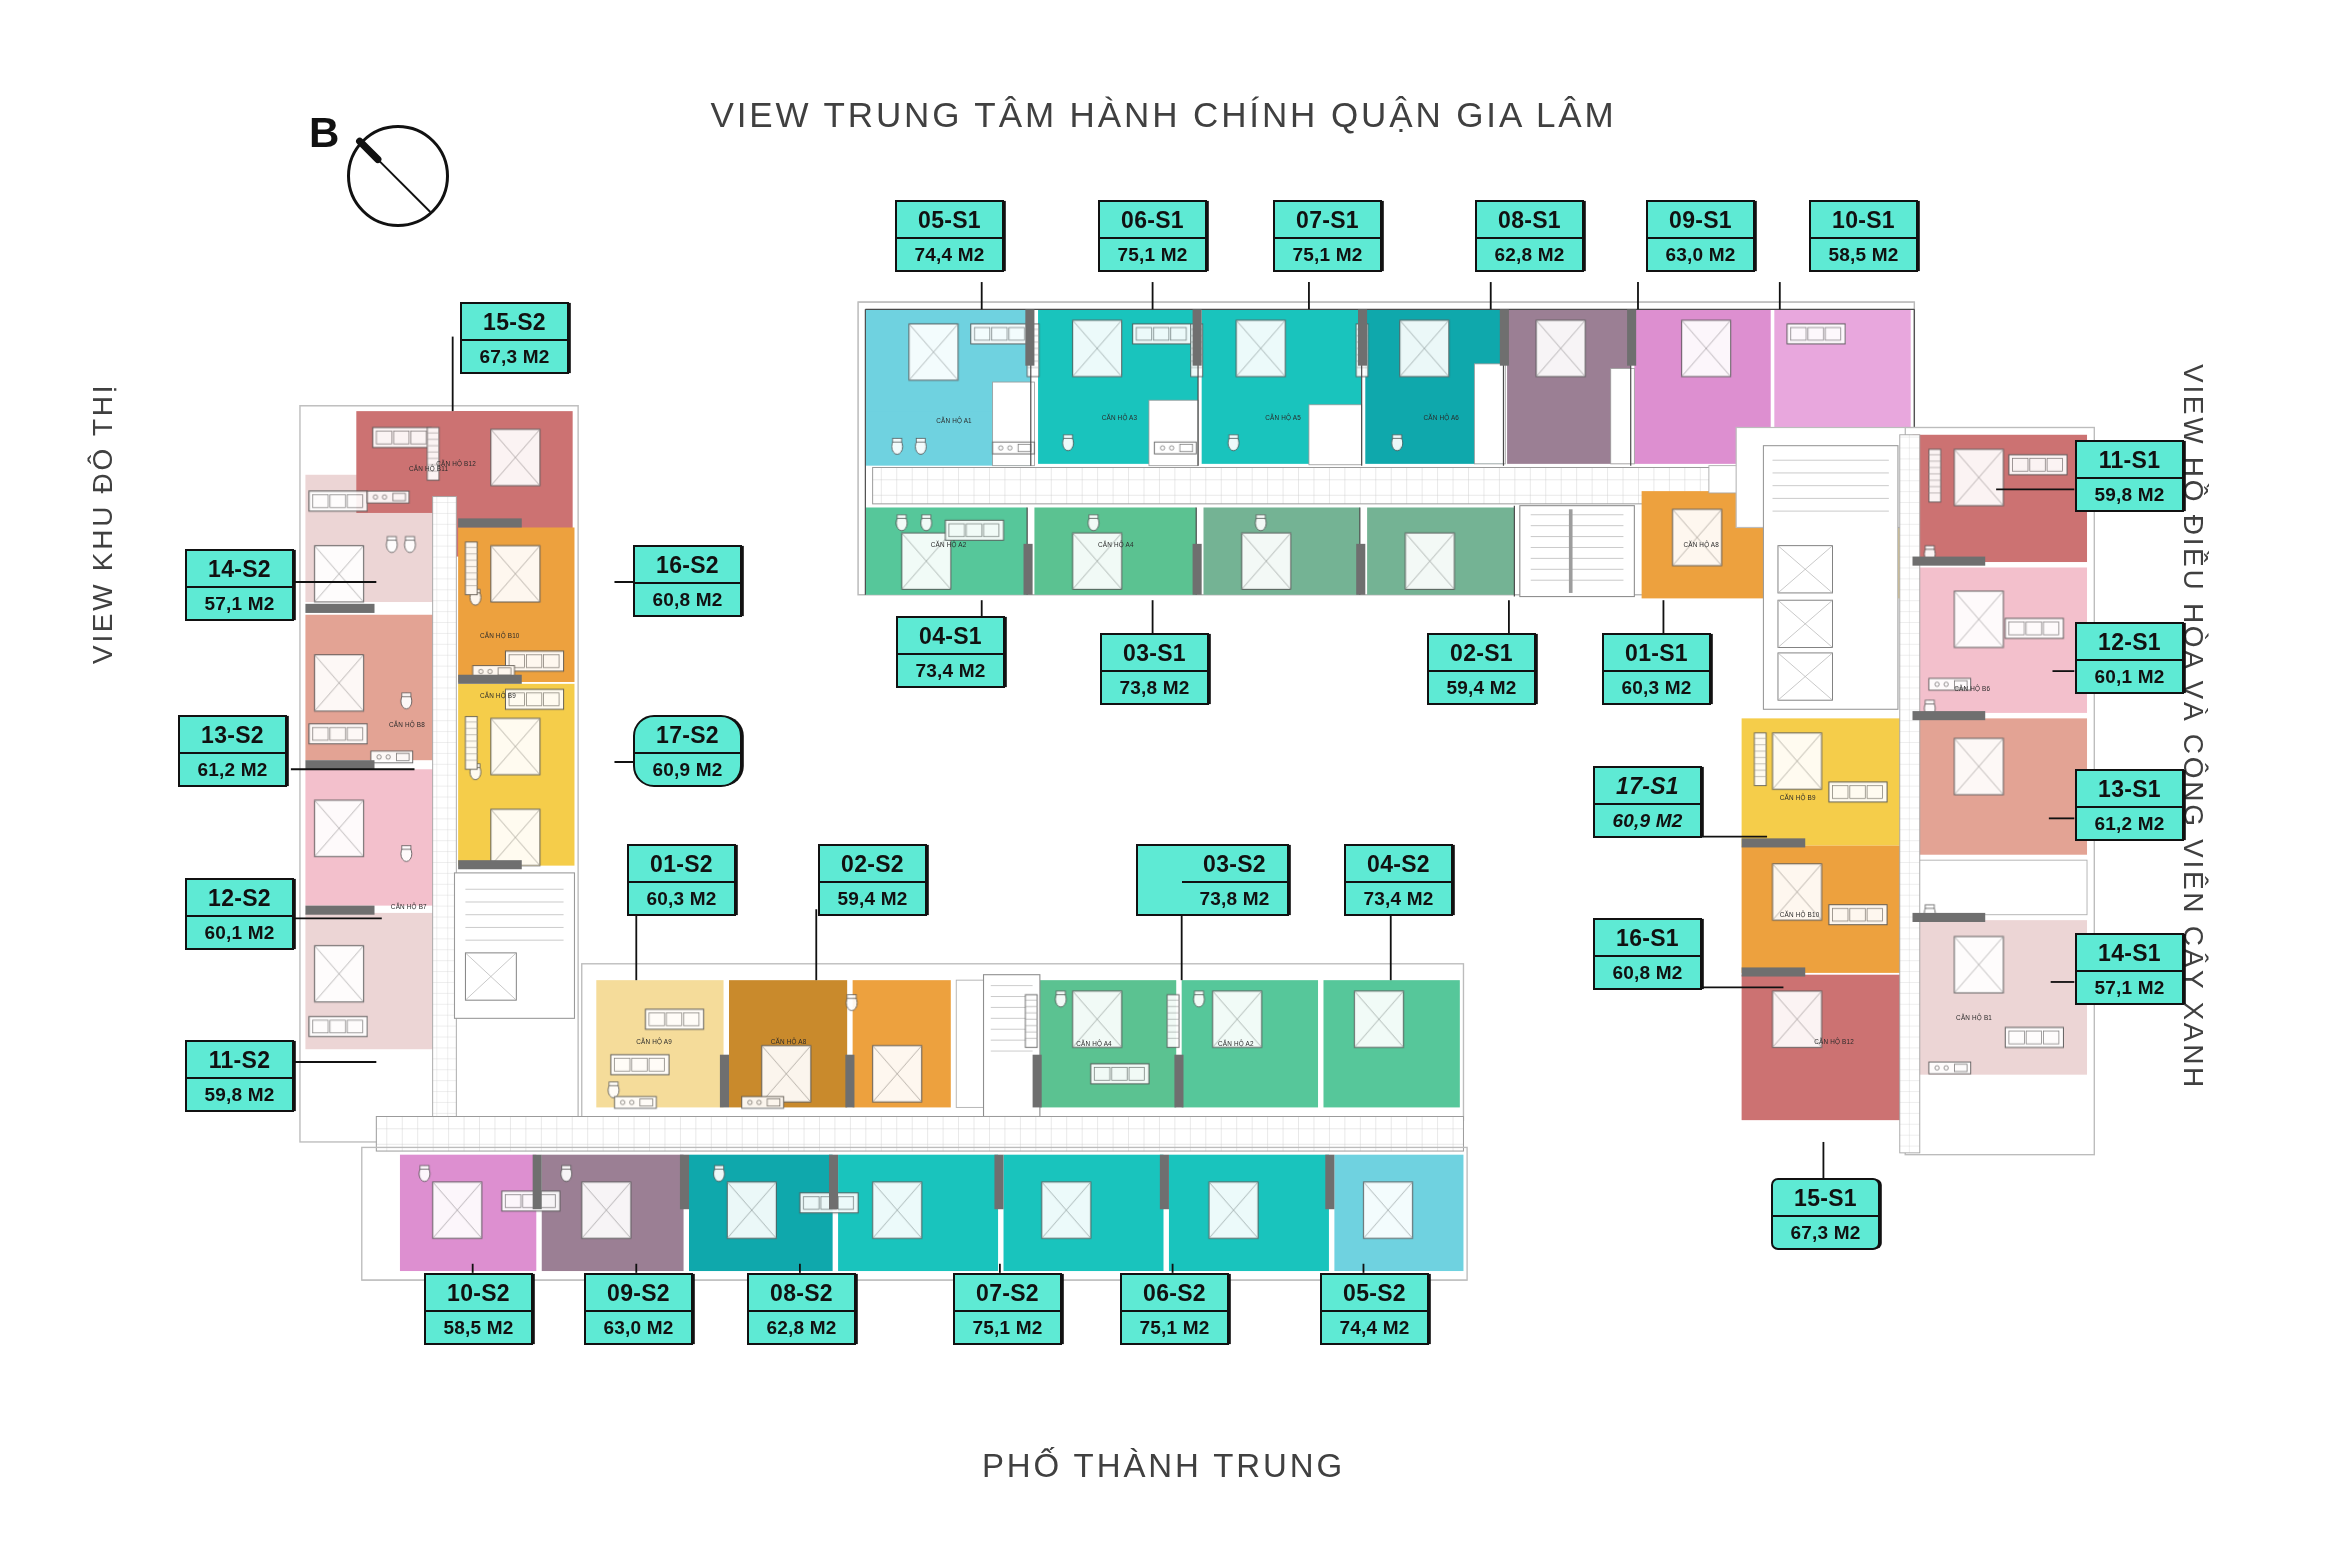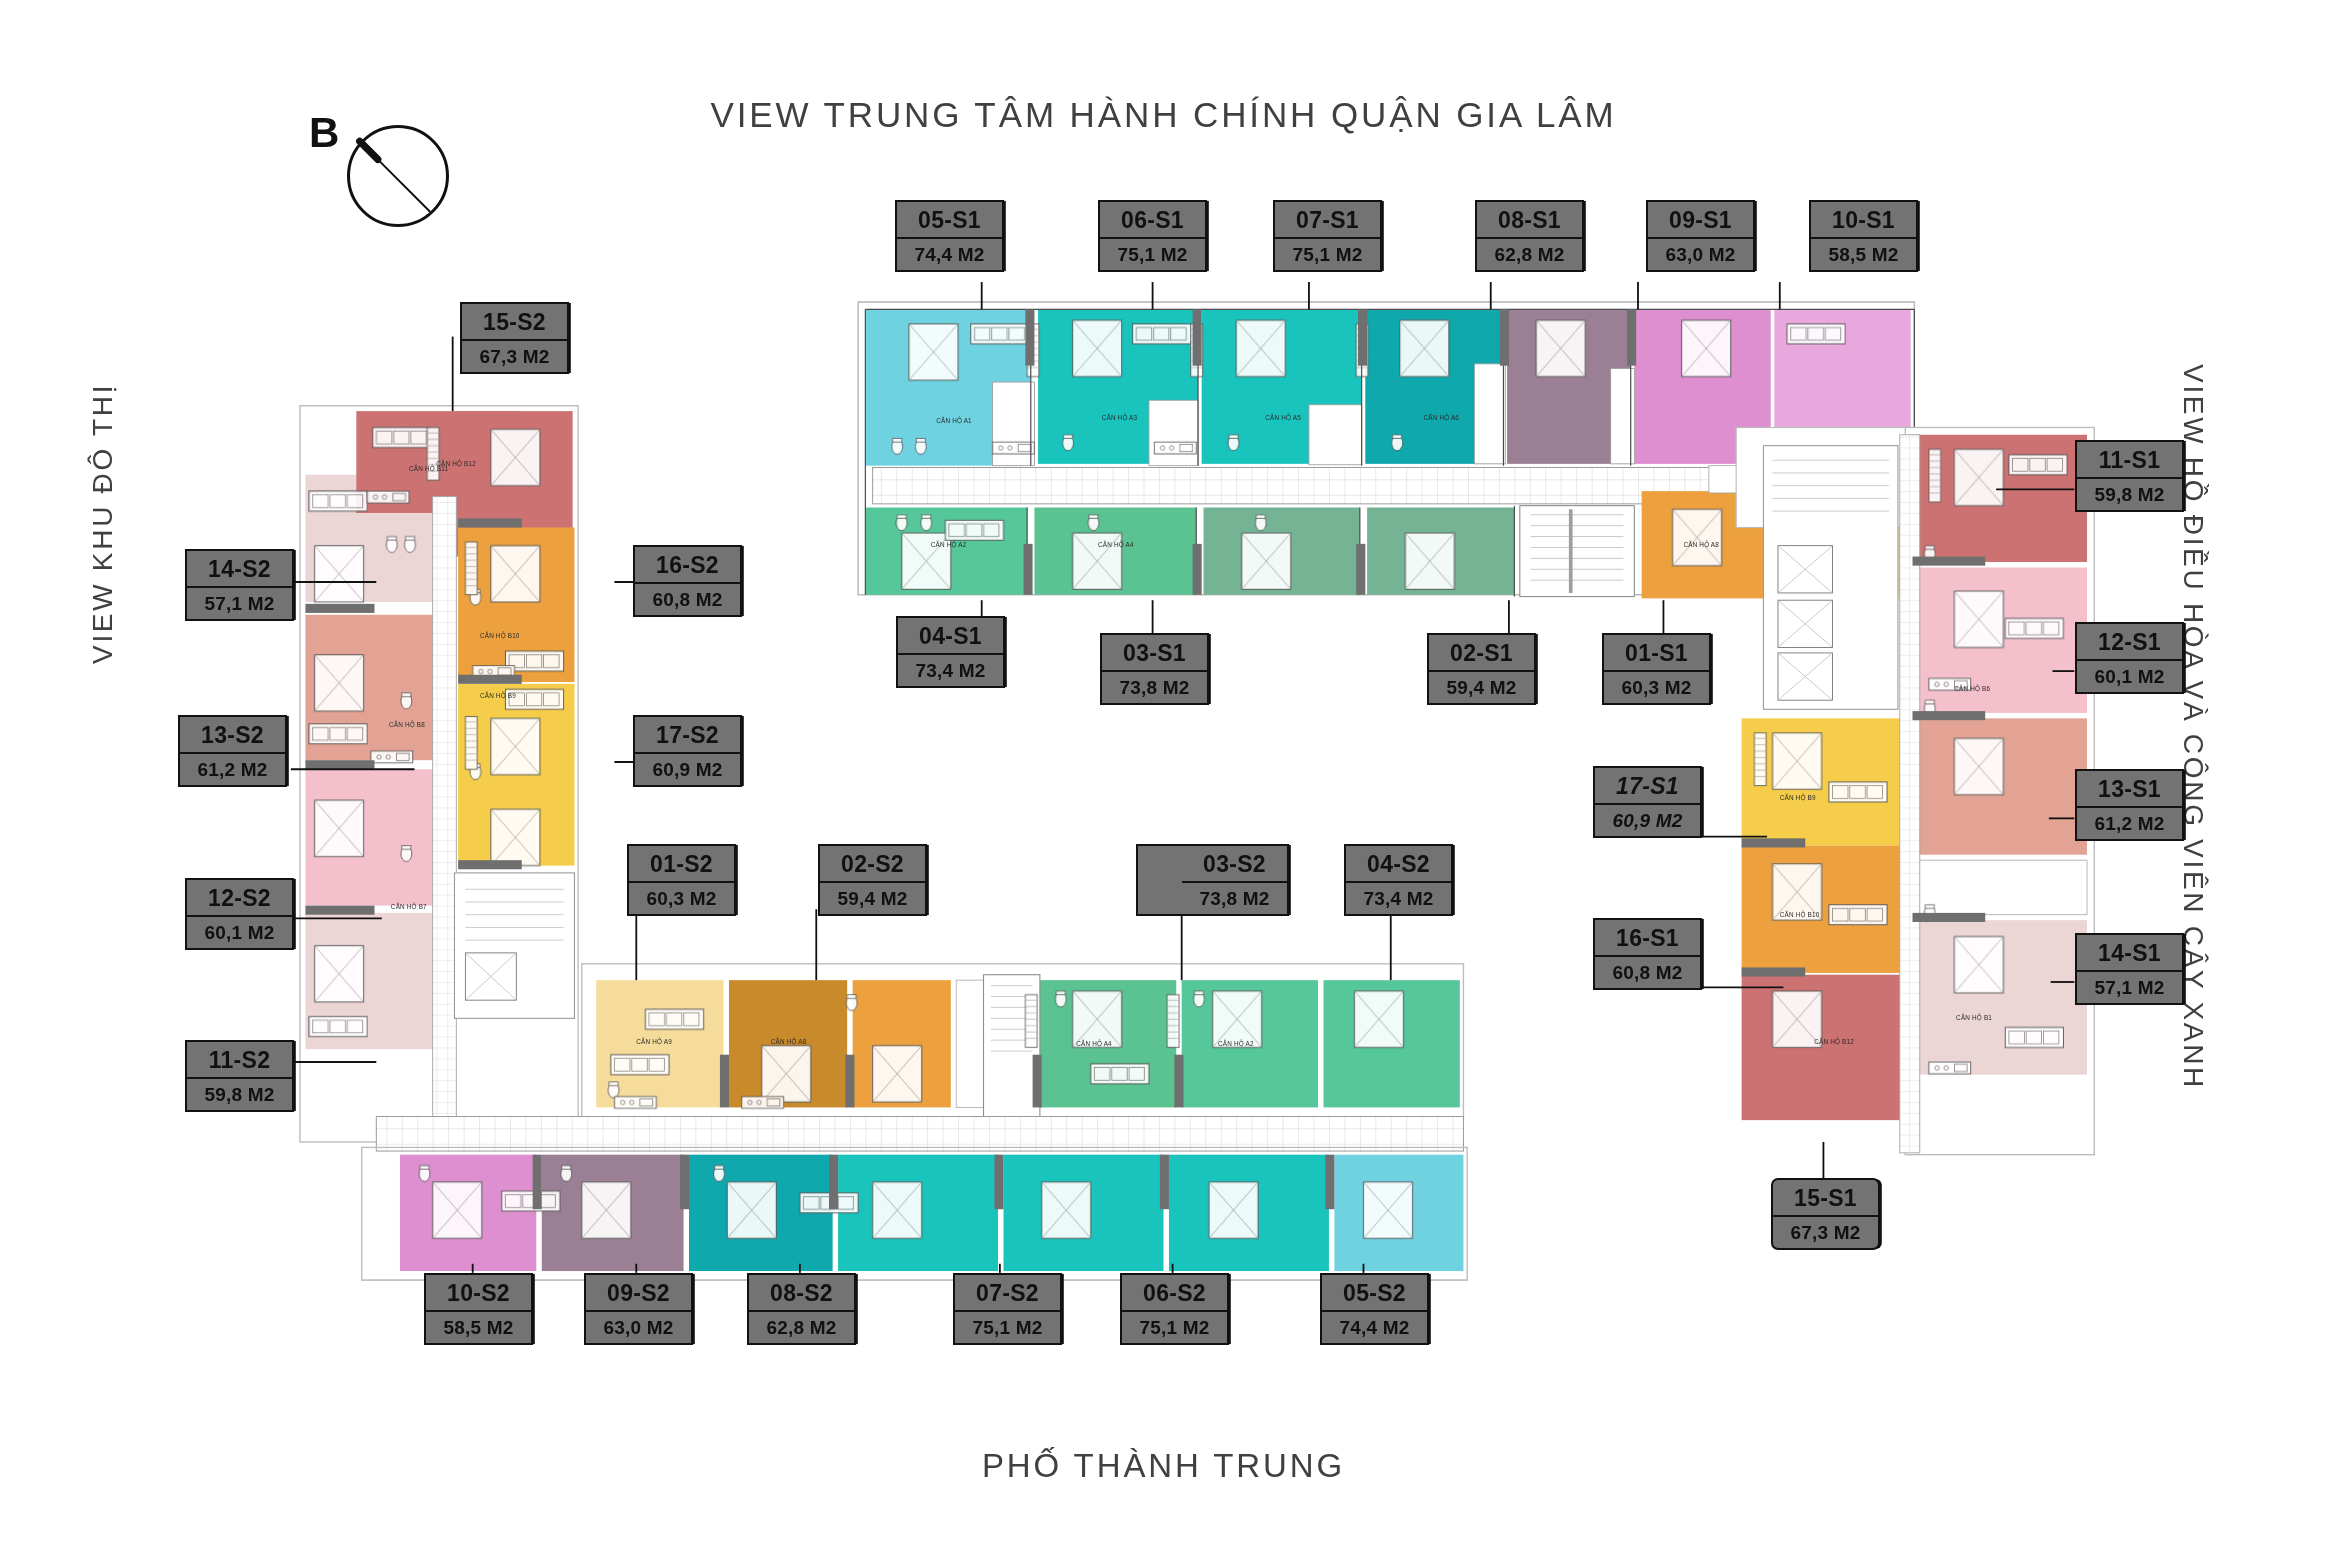--- a/index.html
+++ b/index.html
@@ -32,21 +32,21 @@
     position:absolute;left:0;top:1.8px;font-size:42px;font-weight:700;color:#111;
     font-family:"Liberation Sans",sans-serif;
   }
   .compass .ring{
     position:absolute;left:38px;top:18px;width:96px;height:96px;border:3.6px solid #111;border-radius:50%;
   }
   .compass svg{position:absolute;left:38px;top:18px;}
 
   
   .lbl{
-    position:absolute;width:105px;border:2.3px solid #111;background:#737373;z-index:40;
+    position:absolute;width:105px;border:2.3px solid #111;background:#5eead4;z-index:40;
     box-shadow:2.7px 0 0 -0.9px #111;
   }
   .lbl .code{
     font-size:23px;font-weight:700;color:#111;text-align:center;
     padding:4.5px 0 3.6px;border-bottom:2.3px solid #111;letter-spacing:0.3px;
     font-family:"Liberation Sans",sans-serif;
   }
   .lbl .area{
     font-size:19px;font-weight:700;color:#111;text-align:center;padding:4.5px 0 4.5px;
     letter-spacing:0.2px;font-family:"Liberation Sans",sans-serif;
@@ -553,21 +553,21 @@
 </div>
 
 <div class="lbl" style="left:460px;top:302px;">
   <div class="code">15-S2</div>
   <div class="area">67,3 M2</div>
 </div>
 <div class="lbl" style="left:633px;top:545px;">
   <div class="code">16-S2</div>
   <div class="area">60,8 M2</div>
 </div>
-<div class="lbl" style="left:633px;top:715px;">
+<div class="lbl" style="left:633px;top:715px;border-radius:21px;">
   <div class="code">17-S2</div>
   <div class="area">60,9 M2</div>
 </div>
 
 <div class="lbl" style="left:627px;top:844px;">
   <div class="code">01-S2</div>
   <div class="area">60,3 M2</div>
 </div>
 <div class="lbl" style="left:818px;top:844px;">
   <div class="code">02-S2</div>

